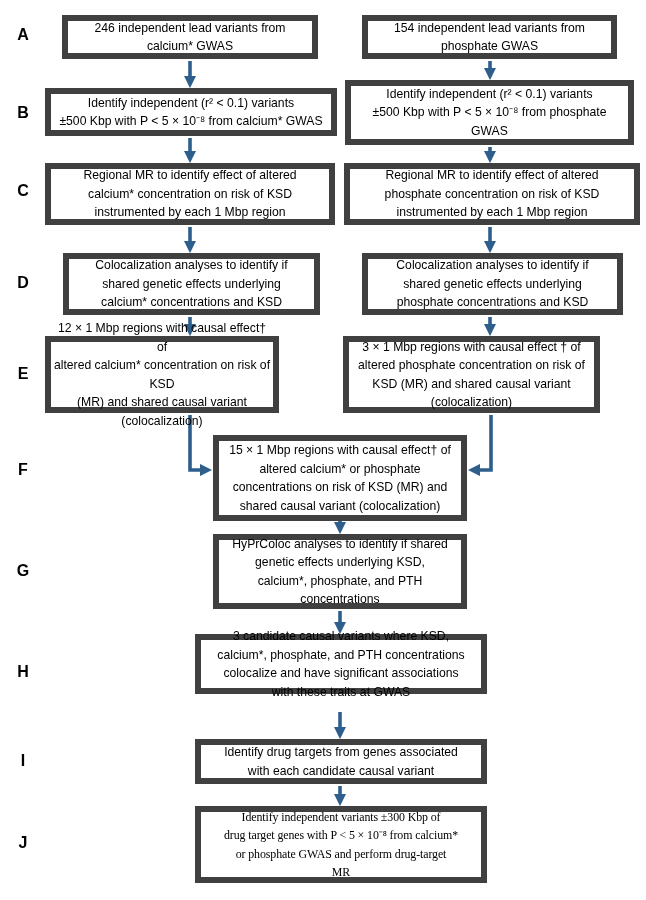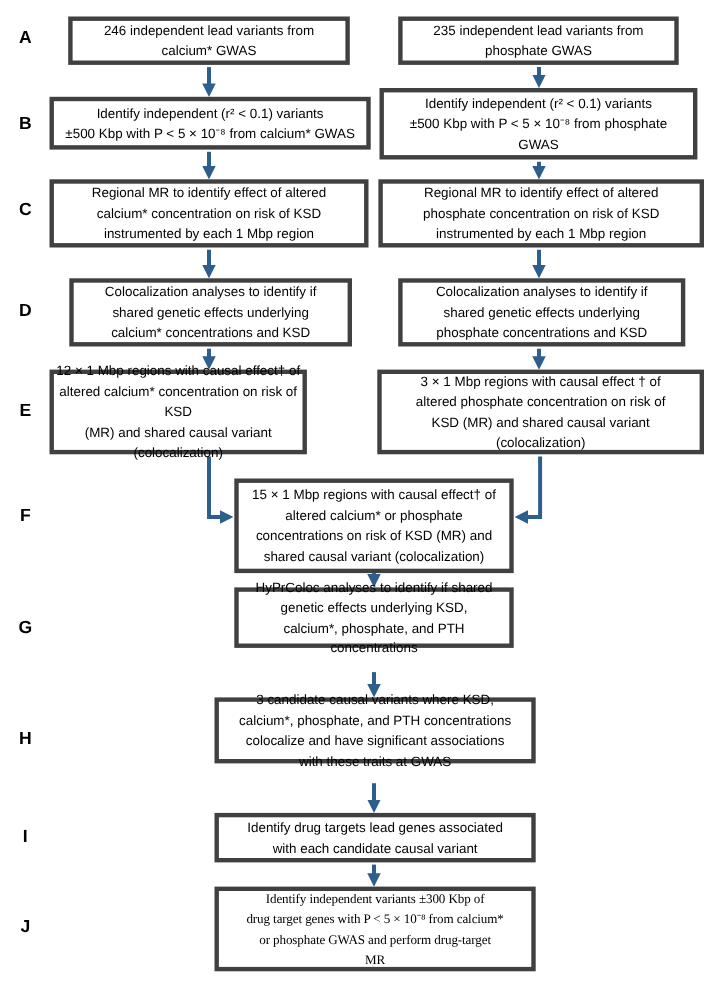--- a/index.html
+++ b/index.html
@@ -14,21 +14,21 @@
     position:absolute;
     left:10px;width:26px;
     text-align:center;
     font-weight:bold;
     font-size:16px;
     color:#000;
   }
   .box{
     position:absolute;
     box-sizing:border-box;
-    border:4px solid #404040;
+    border:6px solid #404040;
     background:#ffffff;
     display:flex;
     align-items:center;
     justify-content:center;
     z-index:2;
   }
   .box .txt{
     white-space:pre-line;
     text-align:center;
     font-size:12.2px;
@@ -82,21 +82,21 @@
   <div class="row-label" style="top:562px">G</div>
   <div class="row-label" style="top:663px">H</div>
   <div class="row-label" style="top:752px">I</div>
   <div class="row-label" style="top:834px">J</div>
 
   <div class="box" style="left:62px;top:15px;width:256px;height:44px">
     <div class="txt">246 independent lead variants from
 calcium* GWAS</div>
   </div>
   <div class="box" style="left:362px;top:15px;width:255px;height:44px">
-    <div class="txt">235 independent lead variants from
+    <div class="txt">154 independent lead variants from
 phosphate GWAS</div>
   </div>
 
   <div class="box" style="left:45px;top:88px;width:292px;height:48px">
     <div class="txt">Identify independent (r² &lt; 0.1) variants
 ±500 Kbp with P &lt; 5 × 10⁻⁸ from calcium* GWAS</div>
   </div>
   <div class="box" style="left:345px;top:80px;width:289px;height:65px">
     <div class="txt">Identify independent (r² &lt; 0.1) variants
 ±500 Kbp with P &lt; 5 × 10⁻⁸  from phosphate
@@ -124,50 +124,50 @@
 shared genetic effects underlying
 phosphate concentrations and KSD</div>
   </div>
 
   <div class="box" style="left:45px;top:336px;width:234px;height:77px">
     <div class="txt">12 × 1 Mbp regions with causal effect† of
 altered calcium* concentration on risk of KSD
 (MR) and shared causal variant
 (colocalization)</div>
   </div>
-  <div class="box" style="left:343px;top:336px;width:297px;height:77px">
+  <div class="box" style="left:343px;top:336px;width:257px;height:77px">
     <div class="txt">3 × 1 Mbp regions with causal effect † of
 altered phosphate concentration on risk of
 KSD (MR) and shared causal variant
 (colocalization)</div>
   </div>
 
   <div class="box" style="left:213px;top:435px;width:254px;height:86px">
     <div class="txt">15 × 1 Mbp regions with causal effect† of
 altered calcium* or phosphate
 concentrations on risk of KSD (MR) and
 shared causal variant (colocalization)</div>
   </div>
 
-  <div class="box" style="left:213px;top:534px;width:254px;height:55px">
+  <div class="box" style="left:213px;top:534px;width:254px;height:75px">
     <div class="txt">HyPrColoc analyses to identify if shared
 genetic effects underlying KSD,
 calcium*, phosphate, and PTH
 concentrations</div>
   </div>
 
   <div class="box" style="left:195px;top:634px;width:292px;height:60px">
     <div class="txt">3 candidate causal variants where KSD,
 calcium*, phosphate, and PTH concentrations
 colocalize and have significant associations
 with these traits at GWAS</div>
   </div>
 
   <div class="box" style="left:195px;top:739px;width:292px;height:45px">
-    <div class="txt">Identify drug targets lead genes associated
+    <div class="txt">Identify drug targets from genes associated
 with each candidate causal variant</div>
   </div>
 
   <div class="box tight" style="left:195px;top:806px;width:292px;height:77px">
     <div class="txt">Identify independent variants ±300 Kbp of
 drug target genes with P &lt; 5 × 10⁻⁸ from calcium*
 or phosphate GWAS and perform drug-target
 MR</div>
   </div>
 

